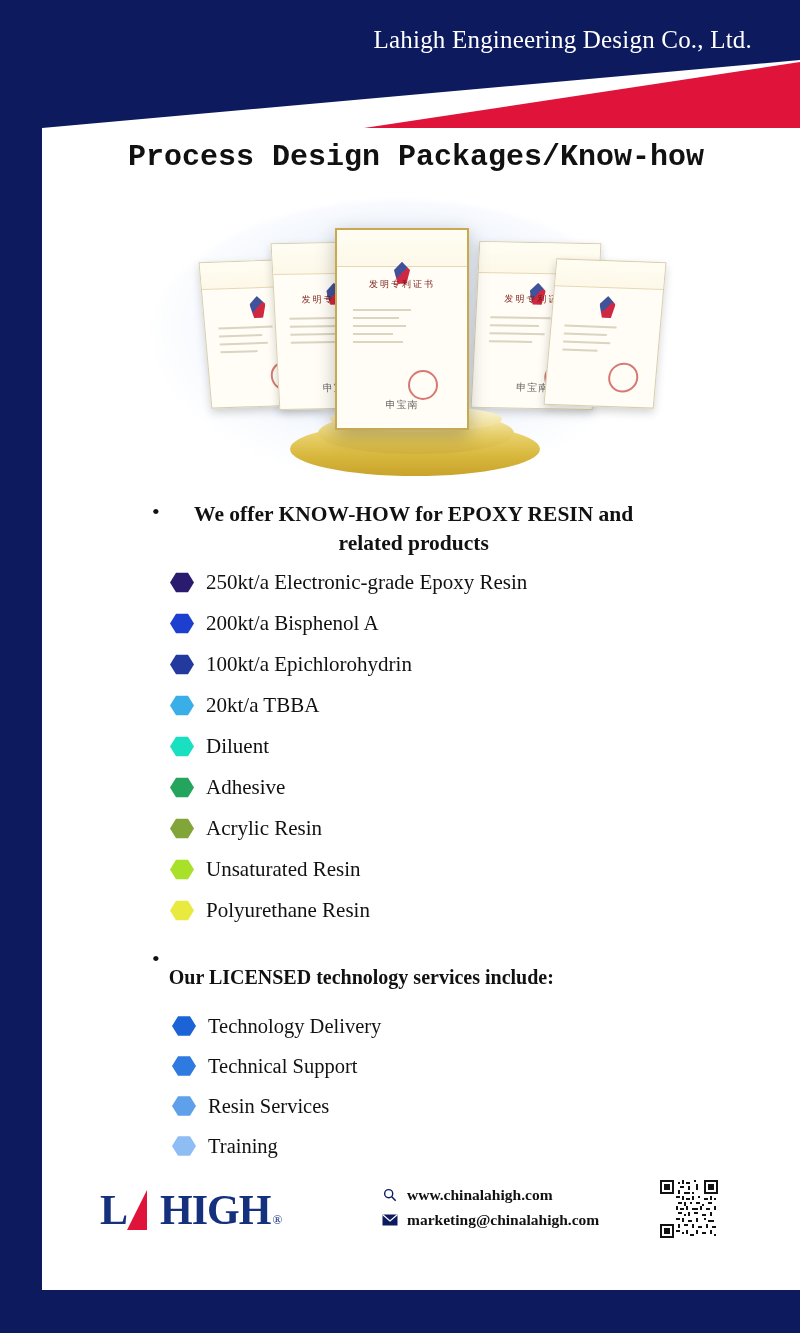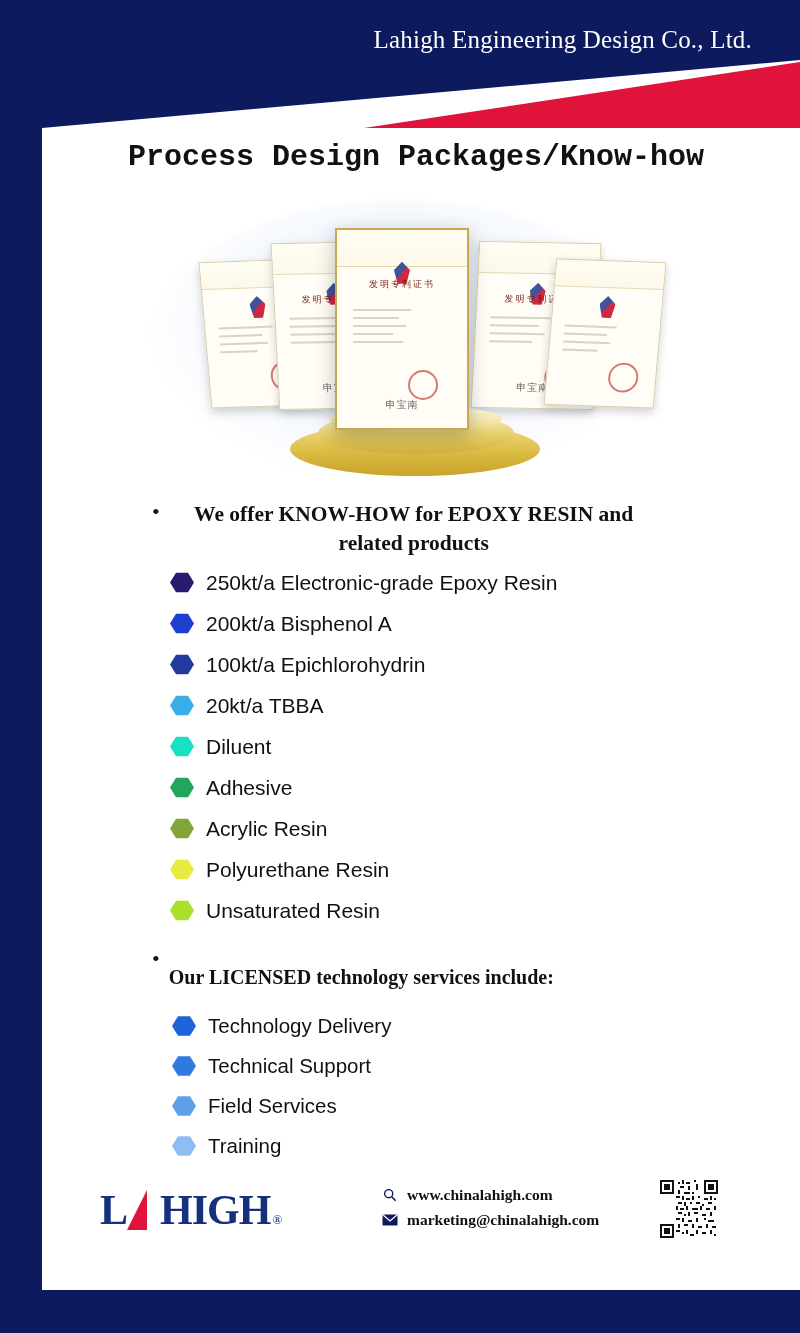--- a/index.html
+++ b/index.html
@@ -227,21 +227,21 @@
   .hex {
     width: 24px;
     height: 21px;
     clip-path: polygon(25% 4%, 75% 4%, 100% 50%, 75% 96%, 25% 96%, 0 50%);
     flex: 0 0 auto;
     margin-right: 12px;
   }
   .item-label {
     font-size: 21px;
     color: #111;
-    font-family: Liberation Sans, sans-serif;
+    font-family: Liberation Serif, serif;
   }
   .list2 { margin-top: 14px; }
   .list2 .item { height: 40px; margin-left: 130px; }
   .list2 .item-label { font-size: 20.5px; }
   .gap { height: 16px; }
 
   
   .footer {
     position: absolute;
     left: 42px;
@@ -441,26 +441,26 @@
     </div>
     <div class="item">
       <span class="hex" style="background:#23a55e"></span>
       <span class="item-label">Adhesive</span>
     </div>
     <div class="item">
       <span class="hex" style="background:#82a53a"></span>
       <span class="item-label">Acrylic Resin</span>
     </div>
     <div class="item">
+      <span class="hex" style="background:#a8e02a"></span>
+      <span class="item-label">Unsaturated Resin</span>
+    </div>
+    <div class="item">
       <span class="hex" style="background:#e8ea40"></span>
       <span class="item-label">Polyurethane Resin</span>
-    </div>
-    <div class="item">
-      <span class="hex" style="background:#a8e02a"></span>
-      <span class="item-label">Unsaturated Resin</span>
     </div>
   </div>
 
   <div class="gap"></div>
 
   <div class="section-head second">
     <span class="dot">•</span>
     <span class="section-head-text">Our LICENSED technology services include:</span>
   </div>
 
@@ -468,21 +468,21 @@
     <div class="item">
       <span class="hex" style="background:#1d63d8"></span>
       <span class="item-label">Technology Delivery</span>
     </div>
     <div class="item">
       <span class="hex" style="background:#2f7ae0"></span>
       <span class="item-label">Technical Support</span>
     </div>
     <div class="item">
       <span class="hex" style="background:#5fa0ea"></span>
-      <span class="item-label">Field Services</span>
+      <span class="item-label">Resin Services</span>
     </div>
     <div class="item">
       <span class="hex" style="background:#8dbdf2"></span>
       <span class="item-label">Training</span>
     </div>
   </div>
 
 </div>
 
 <div class="footer">

